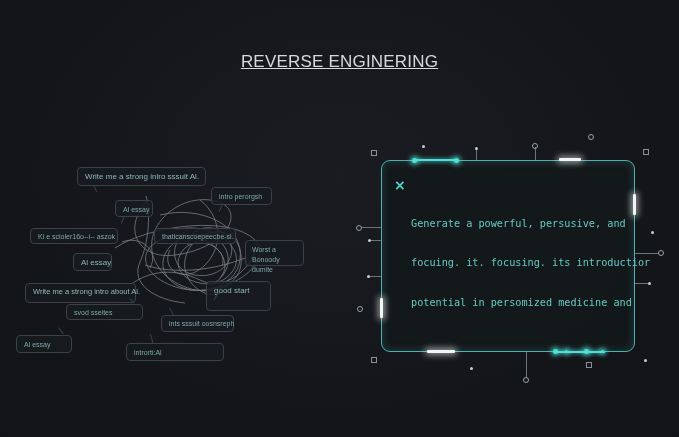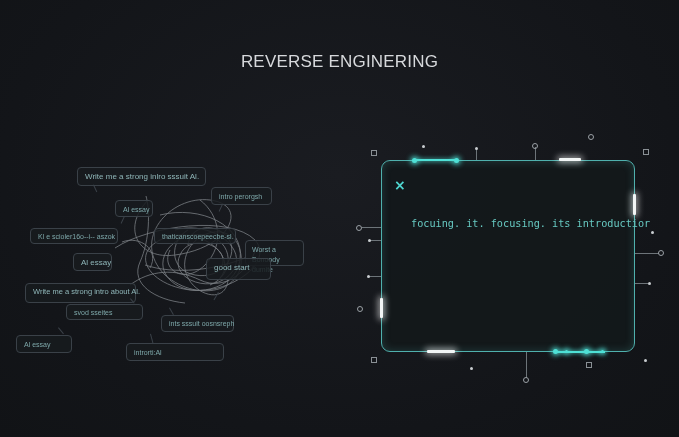--- a/index.html
+++ b/index.html
@@ -1,18 +1,18 @@
 <!DOCTYPE html>
 <html><head>
 <meta charset="utf-8">
 <style>
   html,body{margin:0;padding:0;}
   body{width:679px;height:437px;background:#15171b;position:relative;overflow:hidden;font-family:"DejaVu Sans",sans-serif;}
   .bg{position:absolute;inset:0;background:radial-gradient(ellipse at 50% 40%, #1a1c21 0%, #131519 70%, #111316 100%);}
-  .title{position:absolute;left:0;right:0;top:52px;text-align:center;color:#d7d9dc;font-family:"Liberation Sans",sans-serif;font-size:17px;letter-spacing:0.2px;}
+  .title{position:absolute;left:0;right:0;top:52px;text-align:center;color:#d7d9dc;font-family:"Liberation Sans",sans-serif;font-size:17px;letter-spacing:0.2px;text-decoration:underline;}
   .bubble{position:absolute;border:1px solid #3a4148;border-radius:4px;background:rgba(24,27,31,0.85);color:#8fb6b8;font-family:"Liberation Sans",sans-serif;font-size:8px;padding:0 7px;white-space:nowrap;line-height:18px;box-sizing:border-box;}
   .bubble.small{font-size:7px;color:#7ea8aa;}
   .bubble.two{line-height:10px;padding:4px 6px;white-space:normal;}
   .tail{position:absolute;width:1px;height:10px;background:#3a4148;transform-origin:top left;}
   svg.scribble{position:absolute;left:0;top:0;}
   .panel{position:absolute;left:381px;top:160px;width:254px;height:192px;border:1.5px solid #4fb0ad;border-radius:9px;box-sizing:border-box;background:rgba(19,24,27,0.9);box-shadow:0 0 8px rgba(79,176,173,0.25) inset;}
   .close-x{position:absolute;left:394px;top:178px;color:#4fd6d0;font-family:"DejaVu Sans",sans-serif;font-size:14px;font-weight:bold;line-height:14px;cursor:pointer;}
   .prompt{position:absolute;left:411px;top:190px;width:225px;color:#67c9c2;font-family:"DejaVu Sans Mono",monospace;font-size:10.2px;line-height:13.3px;white-space:pre;}
   .glowbar{position:absolute;background:#f2f5f5;box-shadow:0 0 6px 2px rgba(255,255,255,0.55);border-radius:1px;}
   .cdot{position:absolute;width:5px;height:5px;border-radius:50%;background:#4fe0d6;box-shadow:0 0 5px 2px rgba(79,224,214,0.7);}
@@ -57,21 +57,21 @@
 <div class="bubble small" style="left:154px;top:228px;width:82px;height:16px;line-height:15px;">thaticanscoepeecbe-sl.</div>
 
 <div class="bubble small two" style="left:245px;top:240px;width:59px;height:26px;font-size:7px;">
   <div>Worst a Bonoody</div>
   <div>dumite</div>
 </div>
 <div class="tail" style="left:253px;top:265px;height:6px;transform:rotate(25deg);"></div>
 
 <div class="bubble" style="left:73px;top:253px;width:39px;height:18px;">Al essay</div>
 
-<div class="bubble" style="left:206px;top:258px;width:65px;height:22px;">good start</div>
+<div class="bubble" style="left:206px;top:281px;width:65px;height:30px;">good start</div>
 <div class="tail" style="left:218px;top:292px;height:9px;transform:rotate(30deg);"></div>
 
 <div class="bubble" style="left:25px;top:283px;width:111px;height:20px;line-height:16px;font-size:7.5px;">Write me a strong intro about Al.</div>
 <div class="tail" style="left:130px;top:299px;height:6px;transform:rotate(-40deg);"></div>
 
 <div class="bubble small" style="left:66px;top:304px;width:77px;height:16px;line-height:15px;">svod sseites</div>
 
 <div class="bubble small" style="left:161px;top:315px;width:73px;height:17px;line-height:16px;">ints sssuit oosnsreph</div>
 <div class="tail" style="left:169px;top:308px;height:8px;transform:rotate(-30deg);"></div>
 
@@ -124,18 +124,20 @@
 
 <div class="line" style="left:555px;top:351px;width:50px;height:2px;background:#4fe0d6;box-shadow:0 0 4px #4fe0d6;"></div>
 <div class="cdot" style="left:553px;top:349px;"></div>
 <div class="cdot" style="left:565px;top:350px;width:3px;height:3px;"></div>
 <div class="cdot" style="left:584px;top:349px;"></div>
 <div class="cdot" style="left:601px;top:350px;width:3px;height:3px;"></div>
 
 <div class="close-x">×</div>
 
 <div class="prompt">
+  <div>Generate a powerful, persusive, and</div>
   <div>focuing. it. focusing. its introductior</div>
+  <div>potential in persomized medicine and</div>
   
   
   
   
 </div>
 
 </body></html>

